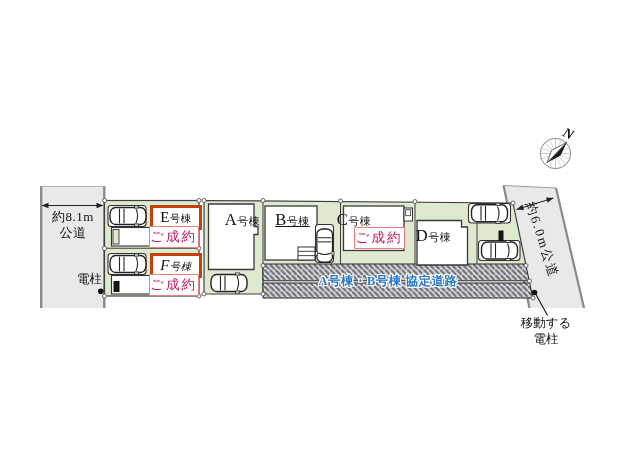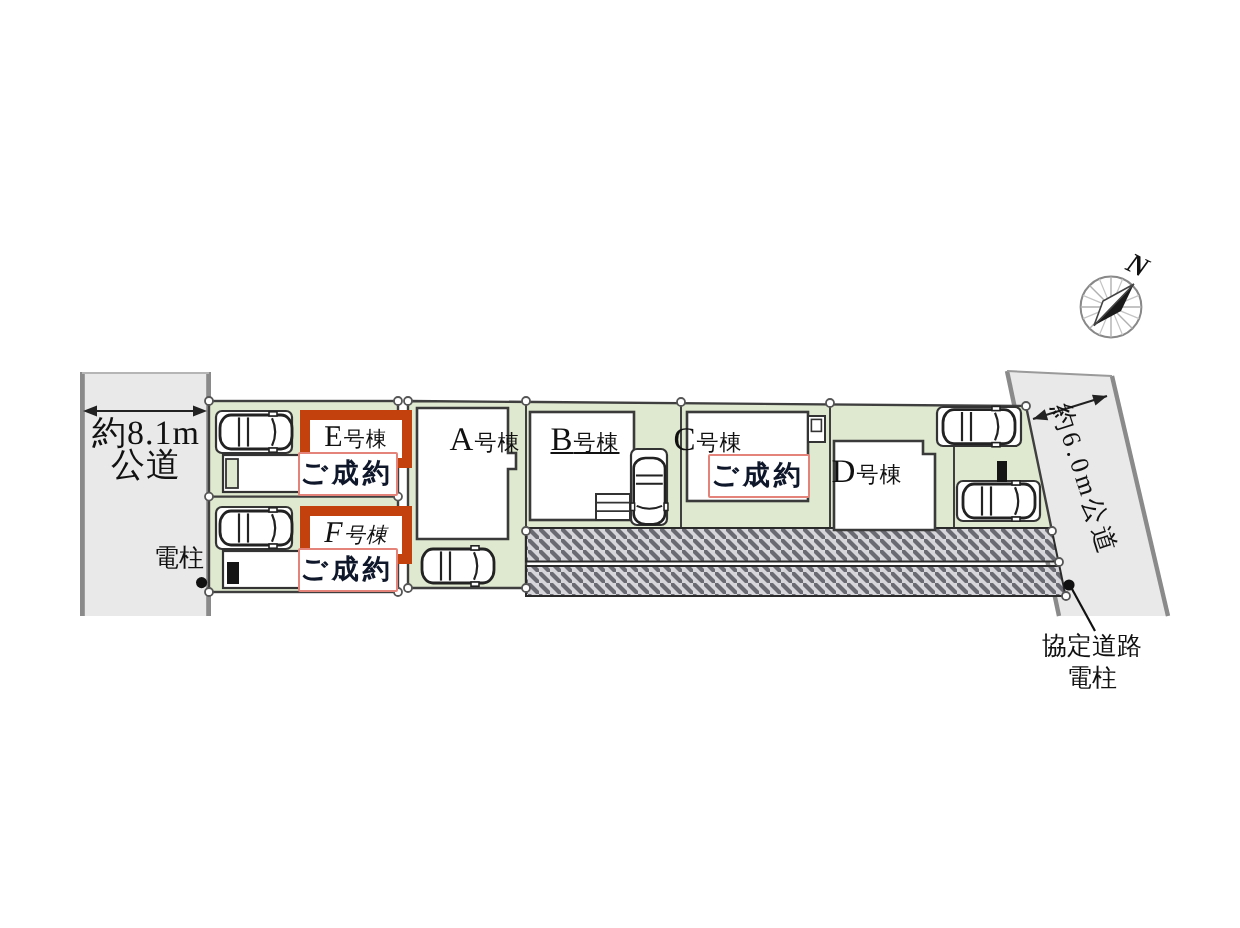--- a/index.html
+++ b/index.html
@@ -2,34 +2,34 @@
 <html><head>
 <meta charset="utf-8">
 <style>
   html,body{margin:0;padding:0;background:#fff;}
   #canvas{
     position:relative;width:620px;height:464px;background:#fff;overflow:hidden;
     font-family:"Liberation Serif","DejaVu Serif",serif;color:#111;
   }
   #plan-svg{position:absolute;left:0;top:0;z-index:0;}
   .txt{position:absolute;z-index:2;white-space:nowrap;}
-  .road-label-left{left:42px;top:209px;width:62px;text-align:center;font-size:17px;line-height:16px;letter-spacing:0.5px;}
+  .road-label-left{left:42px;top:209px;width:62px;text-align:center;font-size:13px;line-height:16px;letter-spacing:0.5px;}
   .pole-label{left:66px;top:271px;width:36px;text-align:right;font-size:12.5px;}
   .moving-pole-label{left:512px;top:315px;width:68px;text-align:center;font-size:12.5px;line-height:16px;}
   .north-label{left:563px;top:126px;font-size:14px;font-weight:bold;font-style:italic;transform:rotate(26deg);}
   .lot-box-label{
-    position:absolute;z-index:2;background:#fff;border:5px solid #c2410c;
+    position:absolute;z-index:2;background:#fff;border:3px solid #c2410c;
     text-align:center;font-size:10.5px;line-height:18px;letter-spacing:0.5px;
   }
   .lot-box-label::first-letter{font-size:15px;}
   .lot-plain-label{position:absolute;z-index:2;text-align:center;font-size:11px;letter-spacing:0.5px;}
   .lot-plain-label::first-letter{font-size:16.5px;}
   .status-box{
     position:absolute;z-index:3;background:#fff;border:1.3px solid #e4837a;border-radius:1px;
-    color:#0f172a;text-align:center;font-weight:bold;letter-spacing:2px;font-size:13.5px;
+    color:#be185d;text-align:center;font-weight:normal;letter-spacing:2px;font-size:13.5px;
   }
   .agreement-label{
     left:300px;top:273px;width:176px;text-align:center;z-index:3;
     font-size:12.5px;font-weight:bold;color:#2878c8;letter-spacing:0.5px;
     text-shadow:1px 0 0 #fff,-1px 0 0 #fff,0 1px 0 #fff,0 -1px 0 #fff,1px 1px 0 #fff,-1px -1px 0 #fff,1px -1px 0 #fff,-1px 1px 0 #fff;
   }
   .road-label-right{
     left:498px;top:231px;width:88px;text-align:center;font-size:13px;letter-spacing:2px;
     transform:rotate(72deg);transform-origin:center center;
   }
@@ -180,23 +180,24 @@
 
   <div class="lot-box-label" style="left:150px;top:253px;width:46px;height:19px;font-style:italic;">F号棟</div>
   <div class="status-box" style="left:148.5px;top:273.5px;width:48px;height:20px;line-height:20px;">ご成約</div>
 
   <div class="lot-plain-label" style="left:210px;top:210px;width:65px;">A号棟</div>
   <div class="lot-plain-label" style="left:271px;top:210px;width:43px;text-decoration:underline;">B号棟</div>
   <div class="lot-plain-label" style="left:332px;top:210px;width:44px;">C号棟</div>
   <div class="status-box" style="left:353.5px;top:226.5px;width:49px;height:20px;line-height:20px;">ご成約</div>
   <div class="lot-plain-label" style="left:412px;top:226px;width:43px;">D号棟</div>
 
+  <div class="txt agreement-label">A号棟・B号棟 協定道路</div>
 
   <div class="txt road-label-right">約6.0m公道</div>
 
   <div class="txt moving-pole-label">
-    <div>協定道路</div>
+    <div>移動する</div>
     <div>電柱</div>
   </div>
 
   <div class="txt north-label">N</div>
 
 </div>
 
 </body></html>

